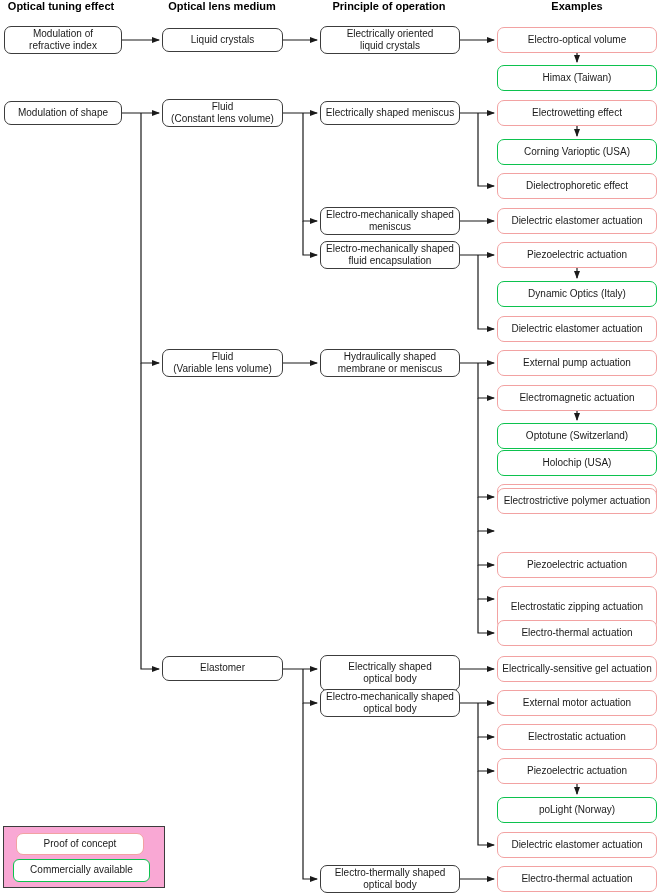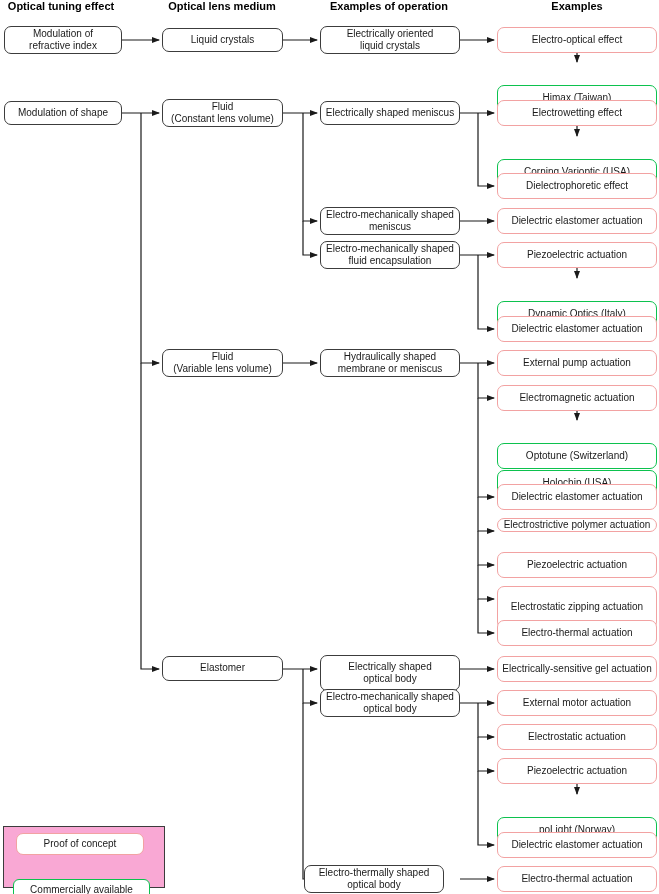--- a/index.html
+++ b/index.html
@@ -4,21 +4,21 @@
 <style>
   html,body{margin:0;padding:0;background:#ffffff;}
   body{font-family:"Liberation Sans","DejaVu Sans",sans-serif;color:#111;}
   #stage{position:relative;width:659px;height:894px;background:#fff;overflow:hidden;}
   #wires{position:absolute;left:0;top:0;width:659px;height:894px;}
   .hdr{position:absolute;top:0;transform:translateX(-50%);font-size:11px;font-weight:700;white-space:nowrap;color:#000;}
   .node{position:absolute;box-sizing:border-box;background:#fff;display:flex;align-items:center;justify-content:center;
         text-align:center;white-space:pre-line;font-size:10px;line-height:1.25;border-radius:7px;color:#1a1a1a;padding:1px 2px;}
   .plain{border:1.2px solid #3c3c3c;}
   .poc{border:1.2px solid #f2a2a2;}
-  .commercial{border:1.5px solid #0cc24e;margin-top:20px;}
+  .commercial{border:1.5px solid #0cc24e;}
   #legend{position:absolute;box-sizing:border-box;border:1.5px solid #3c3c3c;background:#f9a8d4;}
   #legend .node{border-radius:7px;}
 </style>
 </head>
 <body>
 
 <div id="stage">
   <svg id="wires" width="659" height="894" viewBox="0 0 659 894">
     <defs>
       <marker id="arrow" markerWidth="8" markerHeight="6" refX="7" refY="3" orient="auto" markerUnits="userSpaceOnUse">
@@ -61,21 +61,21 @@
         <polyline points="577,126 577,136" fill="none" stroke="#1a1a1a" stroke-width="1.2" marker-end="url(#arrow)"></polyline>
         <polyline points="577,268 577,278" fill="none" stroke="#1a1a1a" stroke-width="1.2" marker-end="url(#arrow)"></polyline>
         <polyline points="577,411 577,420" fill="none" stroke="#1a1a1a" stroke-width="1.2" marker-end="url(#arrow)"></polyline>
         <polyline points="577,784 577,794" fill="none" stroke="#1a1a1a" stroke-width="1.2" marker-end="url(#arrow)"></polyline>
       </g>
   </svg>
 
   <div id="headers">
       <div class="hdr" style="left: 61px;">Optical tuning effect</div>
       <div class="hdr" style="left: 222px;">Optical lens medium</div>
-      <div class="hdr" style="left: 389px;">Examples of operation</div>
+      <div class="hdr" style="left: 389px;">Principle of operation</div>
       <div class="hdr" style="left: 577px;">Examples</div>
     </div>
   <div id="nodes">
       <div class="node plain" style="left: 4px; top: 26px; width: 118px; height: 28px;">Modulation of
 refractive index</div>
       <div class="node plain" style="left: 4px; top: 101px; width: 118px; height: 24px;">Modulation of shape</div>
       <div class="node plain" style="left: 162px; top: 28px; width: 121px; height: 24px;">Liquid crystals</div>
       <div class="node plain" style="left: 162px; top: 99px; width: 121px; height: 28px;">Fluid
 (Constant lens volume)</div>
       <div class="node plain" style="left: 162px; top: 349px; width: 121px; height: 28px;">Fluid
@@ -87,37 +87,37 @@
       <div class="node plain" style="left: 320px; top: 207px; width: 140px; height: 28px;">Electro-mechanically shaped
 meniscus</div>
       <div class="node plain" style="left: 320px; top: 241px; width: 140px; height: 28px;">Electro-mechanically shaped
 fluid encapsulation</div>
       <div class="node plain" style="left: 320px; top: 349px; width: 140px; height: 28px;">Hydraulically shaped
 membrane or meniscus</div>
       <div class="node plain" style="left: 320px; top: 655px; width: 140px; height: 36px; text-align: center;">Electrically shaped
 optical body</div>
       <div class="node plain" style="left: 320px; top: 689px; width: 140px; height: 28px;">Electro-mechanically shaped
 optical body</div>
-      <div class="node plain" style="left: 304px; top: 865px; width: 140px; height: 28px;">Electro-thermally shaped
+      <div class="node plain" style="left: 320px; top: 865px; width: 140px; height: 28px;">Electro-thermally shaped
 optical body</div>
-      <div class="node poc" style="left: 497px; top: 27px; width: 160px; height: 26px;">Electro-optical effect</div>
+      <div class="node poc" style="left: 497px; top: 27px; width: 160px; height: 26px;">Electro-optical volume</div>
       <div class="node commercial" style="left: 497px; top: 65px; width: 160px; height: 26px;">Himax (Taiwan)</div>
       <div class="node poc" style="left: 497px; top: 100px; width: 160px; height: 26px;">Electrowetting effect</div>
       <div class="node commercial" style="left: 497px; top: 139px; width: 160px; height: 26px;">Corning Varioptic (USA)</div>
       <div class="node poc" style="left: 497px; top: 173px; width: 160px; height: 26px;">Dielectrophoretic effect</div>
       <div class="node poc" style="left: 497px; top: 208px; width: 160px; height: 26px;">Dielectric elastomer actuation</div>
       <div class="node poc" style="left: 497px; top: 242px; width: 160px; height: 26px;">Piezoelectric actuation</div>
       <div class="node commercial" style="left: 497px; top: 281px; width: 160px; height: 26px;">Dynamic Optics (Italy)</div>
       <div class="node poc" style="left: 497px; top: 316px; width: 160px; height: 26px;">Dielectric elastomer actuation</div>
       <div class="node poc" style="left: 497px; top: 350px; width: 160px; height: 26px;">External pump actuation</div>
       <div class="node poc" style="left: 497px; top: 385px; width: 160px; height: 26px;">Electromagnetic actuation</div>
       <div class="node commercial" style="left: 497px; top: 423px; width: 160px; height: 26px;">Optotune (Switzerland)</div>
       <div class="node commercial" style="left: 497px; top: 450px; width: 160px; height: 26px;">Holochip (USA)</div>
       <div class="node poc" style="left: 497px; top: 484px; width: 160px; height: 26px;">Dielectric elastomer actuation</div>
-      <div class="node poc" style="left: 497px; top: 518px; width: 160px; height: 14px;">Electrostrictive polymer actuation</div>
+      <div class="node poc" style="left: 497px; top: 488px; width: 160px; height: 26px;">Electrostrictive polymer actuation</div>
       <div class="node poc" style="left: 497px; top: 552px; width: 160px; height: 26px;">Piezoelectric actuation</div>
       <div class="node poc" style="left: 497px; top: 586px; width: 160px; height: 43px;">Electrostatic zipping actuation</div>
       <div class="node poc" style="left: 497px; top: 620px; width: 160px; height: 26px;">Electro-thermal actuation</div>
       <div class="node poc" style="left: 497px; top: 656px; width: 160px; height: 26px;">Electrically-sensitive gel actuation</div>
       <div class="node poc" style="left: 497px; top: 690px; width: 160px; height: 26px;">External motor actuation</div>
       <div class="node poc" style="left: 497px; top: 724px; width: 160px; height: 26px;">Electrostatic actuation</div>
       <div class="node poc" style="left: 497px; top: 758px; width: 160px; height: 26px;">Piezoelectric actuation</div>
       <div class="node commercial" style="left: 497px; top: 797px; width: 160px; height: 26px;">poLight (Norway)</div>
       <div class="node poc" style="left: 497px; top: 832px; width: 160px; height: 26px;">Dielectric elastomer actuation</div>
       <div class="node poc" style="left: 497px; top: 866px; width: 160px; height: 26px;">Electro-thermal actuation</div>

